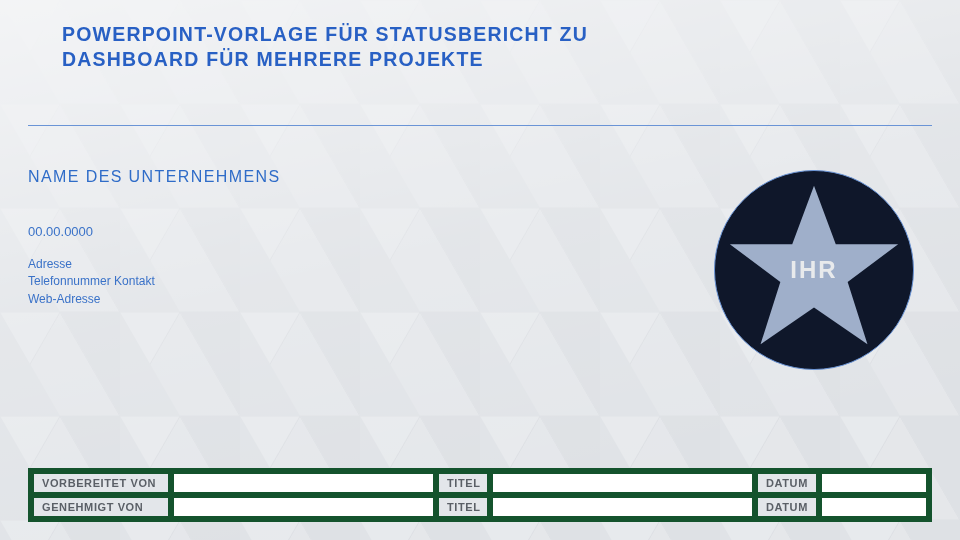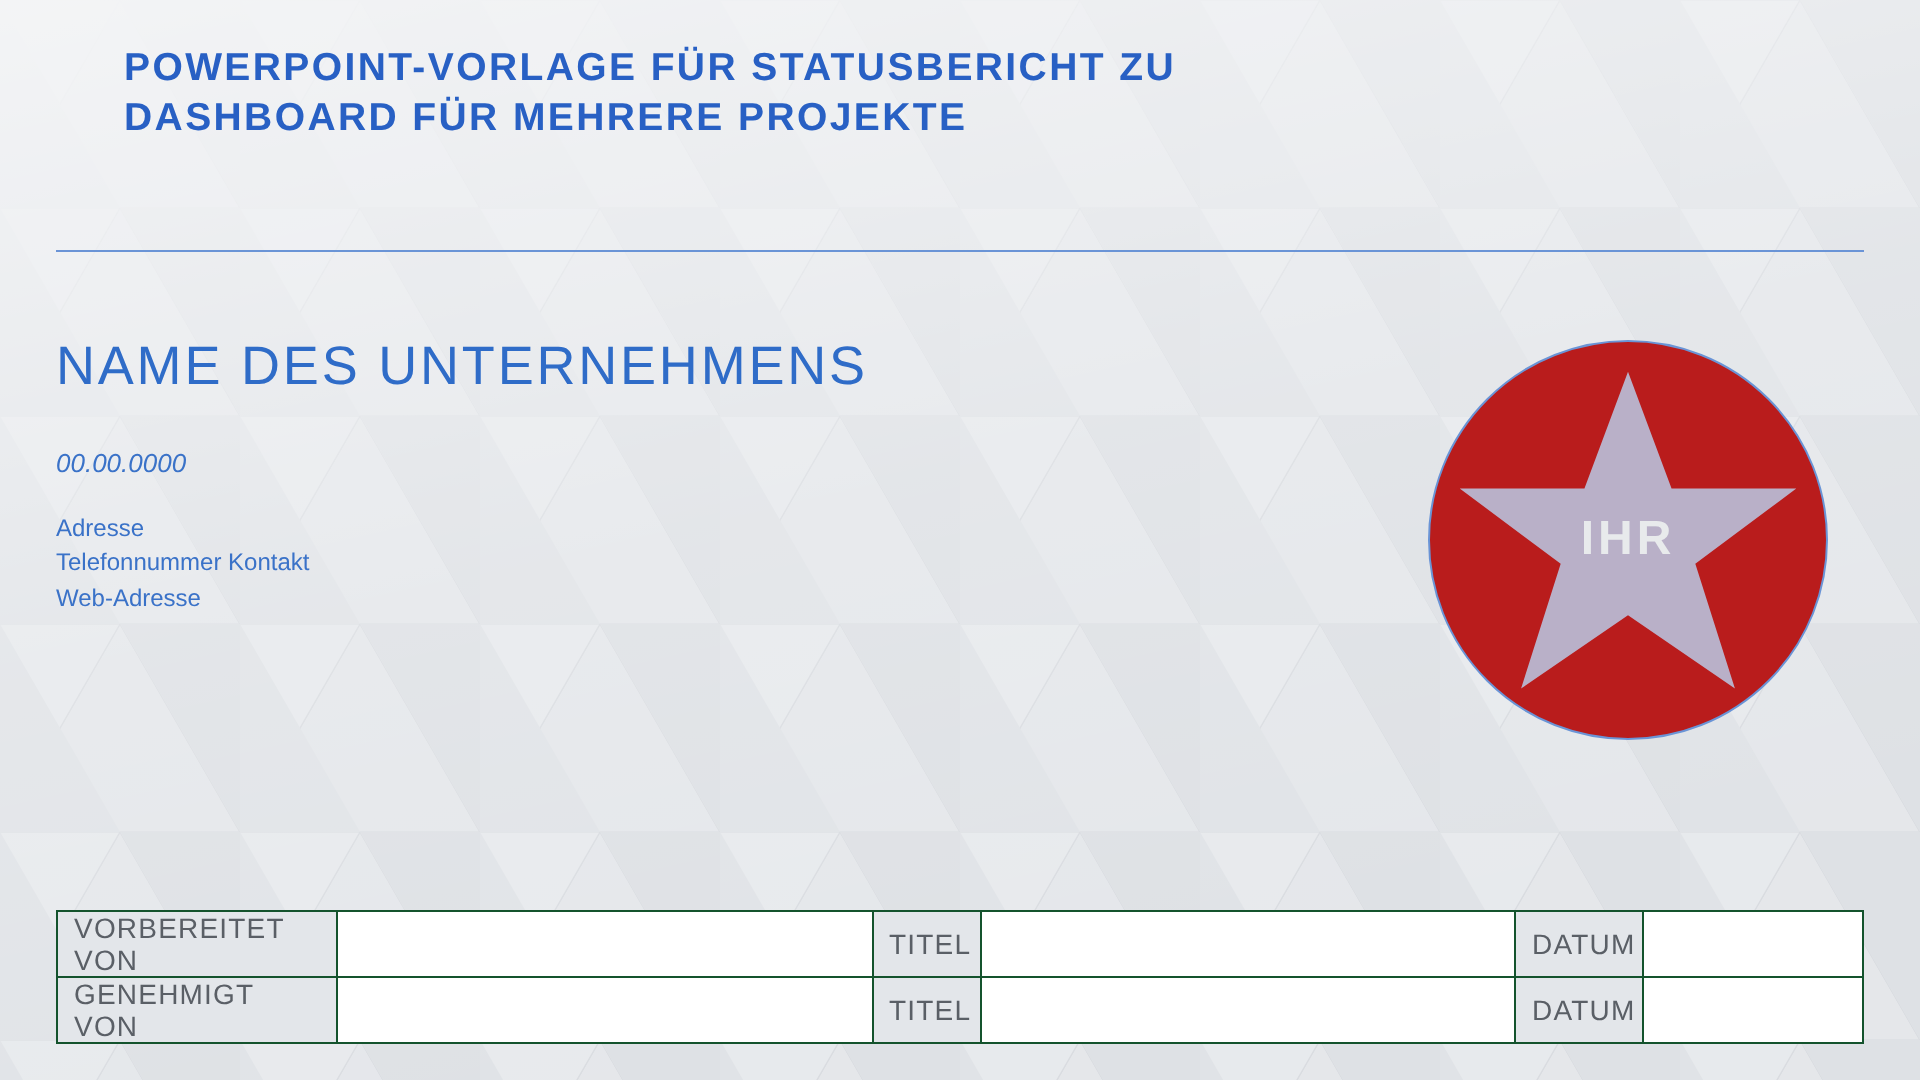--- a/index.html
+++ b/index.html
@@ -49,32 +49,31 @@
       right: 28px;
       height: 0;
       border-top: 1px solid #6a94d6;
     }
 
     .company-name {
       position: absolute;
       top: 168px;
       left: 28px;
       color: #2f6cc8;
-      font-size: 27px;
+      font-size: 16px;
       font-weight: 400;
       letter-spacing: 1.4px;
     }
 
     .date {
       position: absolute;
       top: 224px;
       left: 28px;
       color: #3a72c8;
       font-size: 13px;
-      font-style: italic;
     }
 
     .info-list {
       position: absolute;
       top: 256px;
       left: 28px;
       color: #3a72c8;
       font-size: 12px;
       line-height: 1.45;
     }
@@ -84,21 +83,21 @@
       position: absolute;
       top: 170px;
       right: 46px;
       width: 200px;
       height: 200px;
     }
     .logo-circle {
       width: 100%;
       height: 100%;
       border-radius: 50%;
-      background: #b91c1c;
+      background: #0f172a;
       border: 1px solid #6a94d6;
       position: relative;
       display: flex;
       align-items: center;
       justify-content: center;
     }
     .logo-star {
       position: absolute;
       inset: 0;
     }
@@ -117,28 +116,29 @@
     .approval {
       position: absolute;
       bottom: 18px;
       left: 28px;
       right: 28px;
       border-collapse: collapse;
       width: calc(100% - 56px);
       table-layout: fixed;
     }
     .approval td {
-      border: 1px solid #14532d;
+      border: 6px solid #14532d;
       height: 24px;
-      font-size: 14px;
+      font-size: 11px;
       letter-spacing: 0.6px;
       color: #5a5f66;
       background: #ffffff;
       padding: 0 8px;
       vertical-align: middle;
+      font-weight: bold;
     }
     .approval td.lbl {
       background: #e3e6ea;
       text-transform: uppercase;
     }
     .approval col.c-lbl1 { width: 140px; }
     .approval col.c-val1 { width: auto; }
     .approval col.c-lbl2 { width: 54px; }
     .approval col.c-val2 { width: auto; }
     .approval col.c-lbl3 { width: 64px; }

